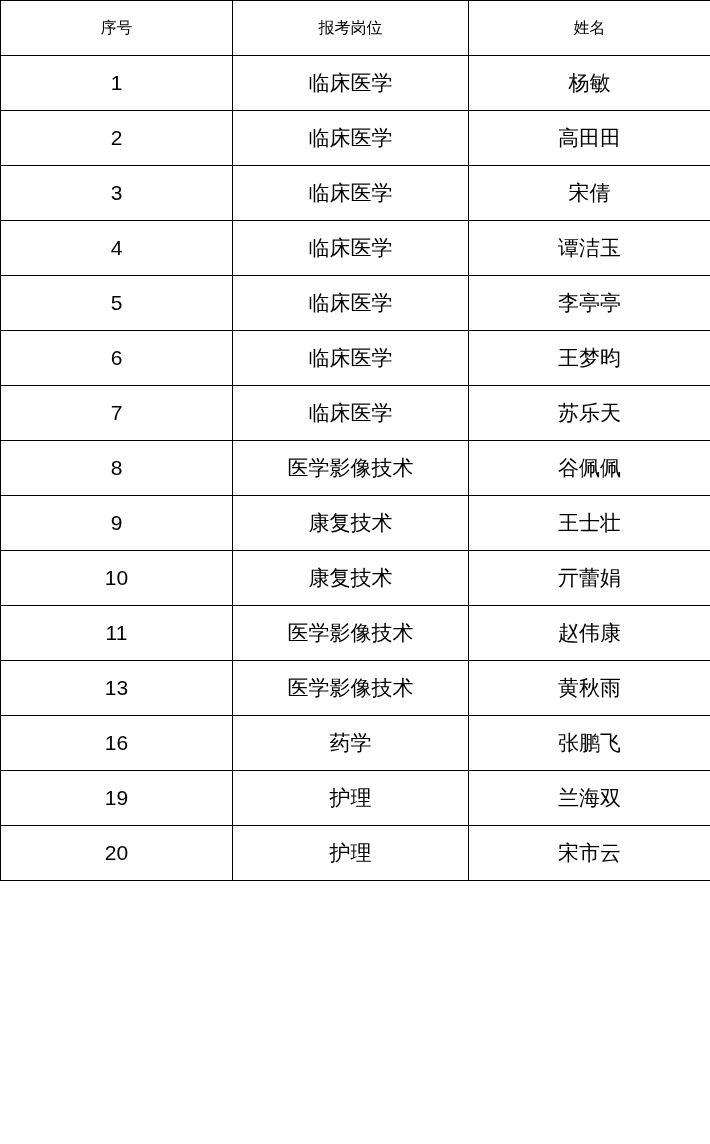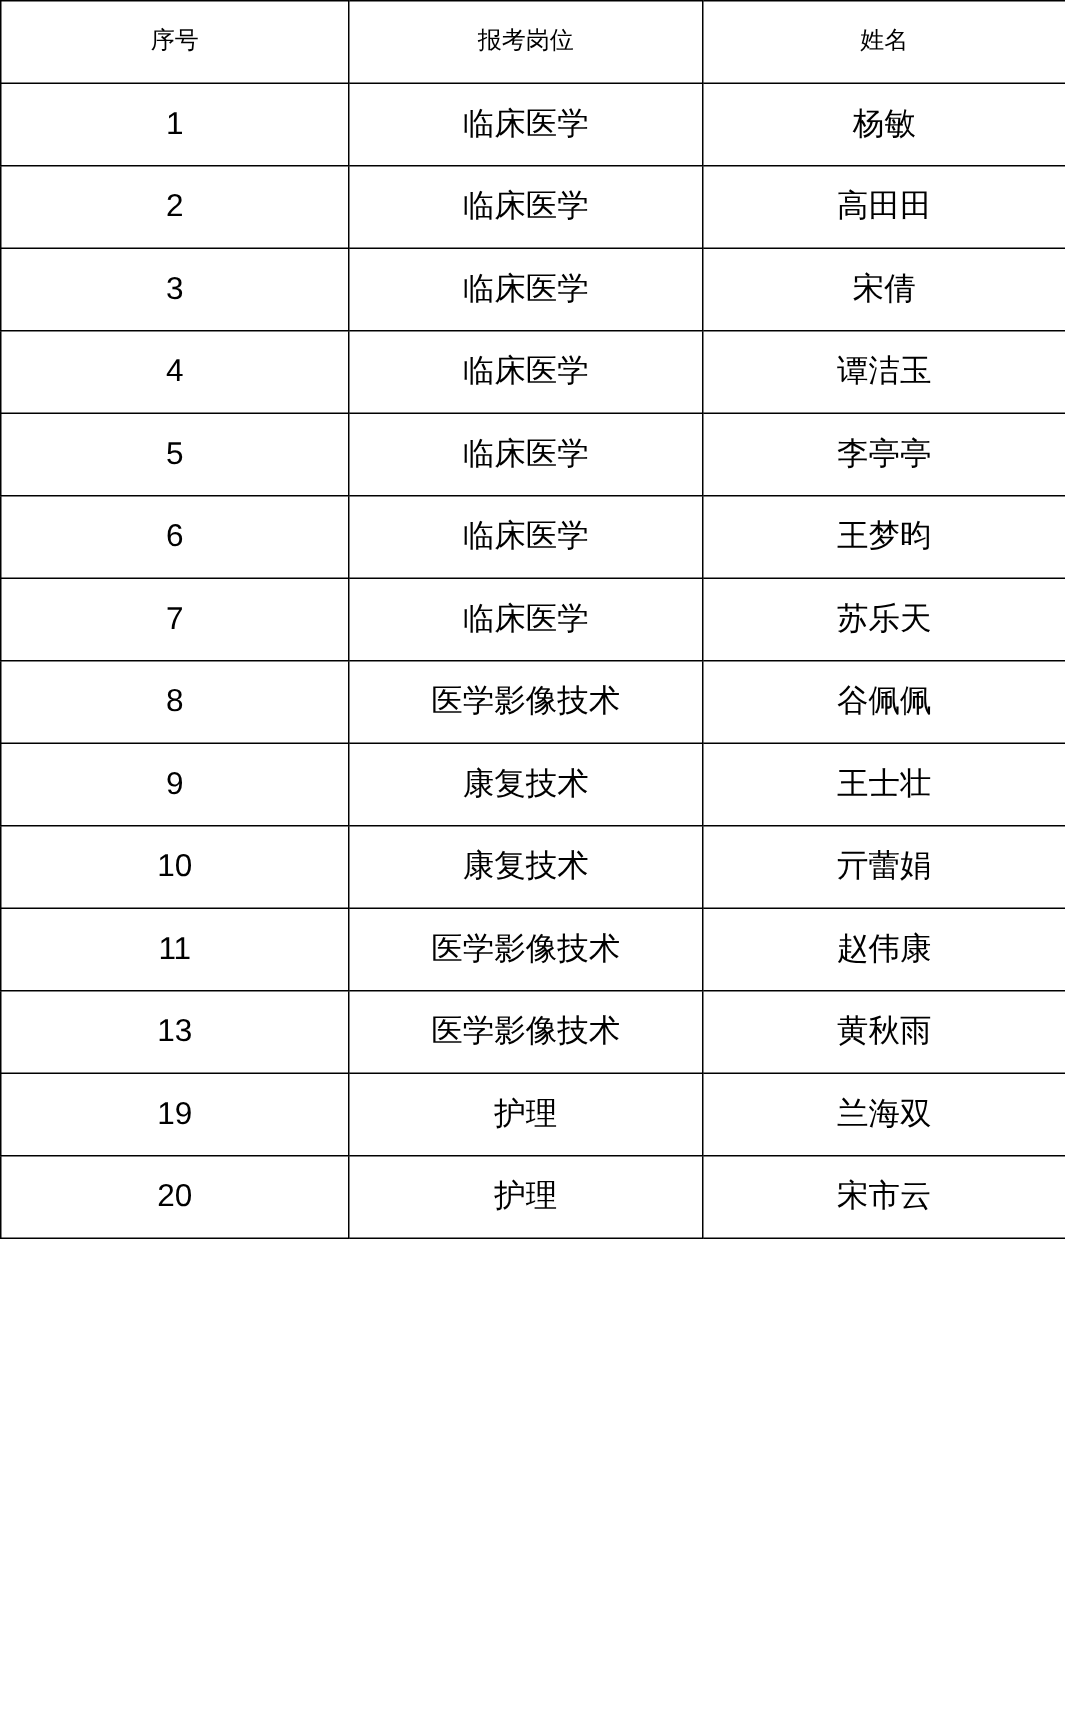--- a/index.html
+++ b/index.html
@@ -116,20 +116,25 @@
           <td>11</td>
           <td>医学影像技术</td>
           <td>赵伟康</td>
         </tr>
         <tr>
           <td>13</td>
           <td>医学影像技术</td>
           <td>黄秋雨</td>
         </tr>
         <tr>
+          <td>16</td>
+          <td>药学</td>
+          <td>张鹏飞</td>
+        </tr>
+        <tr>
           <td>19</td>
           <td>护理</td>
           <td>兰海双</td>
         </tr>
         <tr>
           <td>20</td>
           <td>护理</td>
           <td>宋市云</td>
         </tr>
       </tbody>

